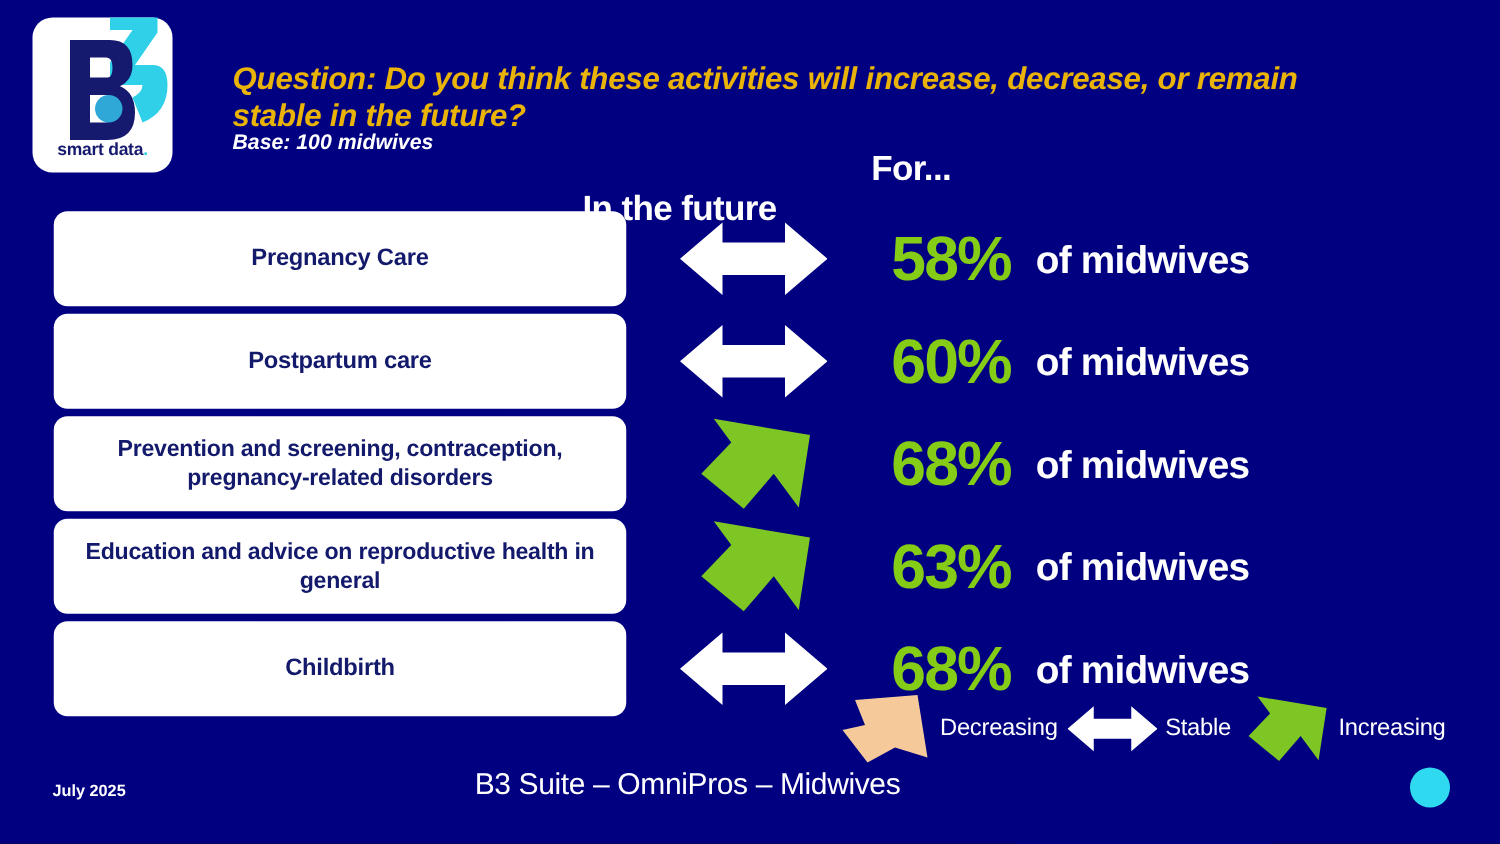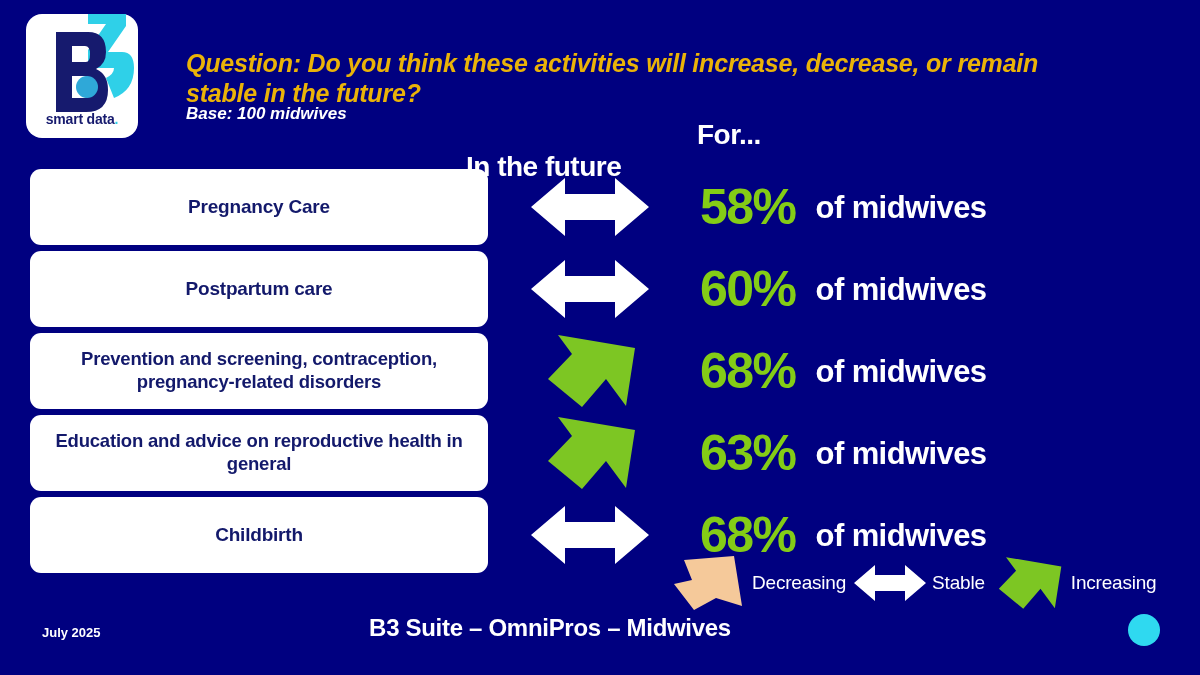--- a/index.html
+++ b/index.html
@@ -71,21 +71,21 @@
     font-size: 28px;
     font-weight: bold;
     letter-spacing: -0.5px;
   }
   #head-future { left: 466px; top: 119px; margin-top: 32px; }
   #head-for    { left: 697px; top: 119px; }
 
   
   .row {
     position: absolute;
-    left: 0;
+    left: 13px;
     width: 980px;
     height: 76px;
   }
   .label-box {
     position: absolute;
     left: 30px;
     top: 0;
     width: 458px;
     height: 76px;
     background: #ffffff;
@@ -168,21 +168,21 @@
     font-weight: bold;
   }
   .footer-title {
     position: absolute;
     left: 0;
     top: 614px;
     width: 1100px;
     text-align: center;
     color: #ffffff;
     font-size: 24px;
-    font-weight: bold;
+    font-weight: normal;
     letter-spacing: -0.3px;
   }
   .corner-dot {
     position: absolute;
     left: 1128px;
     top: 614px;
     width: 32px;
     height: 32px;
     border-radius: 50%;
     background: #2fd9f0;

